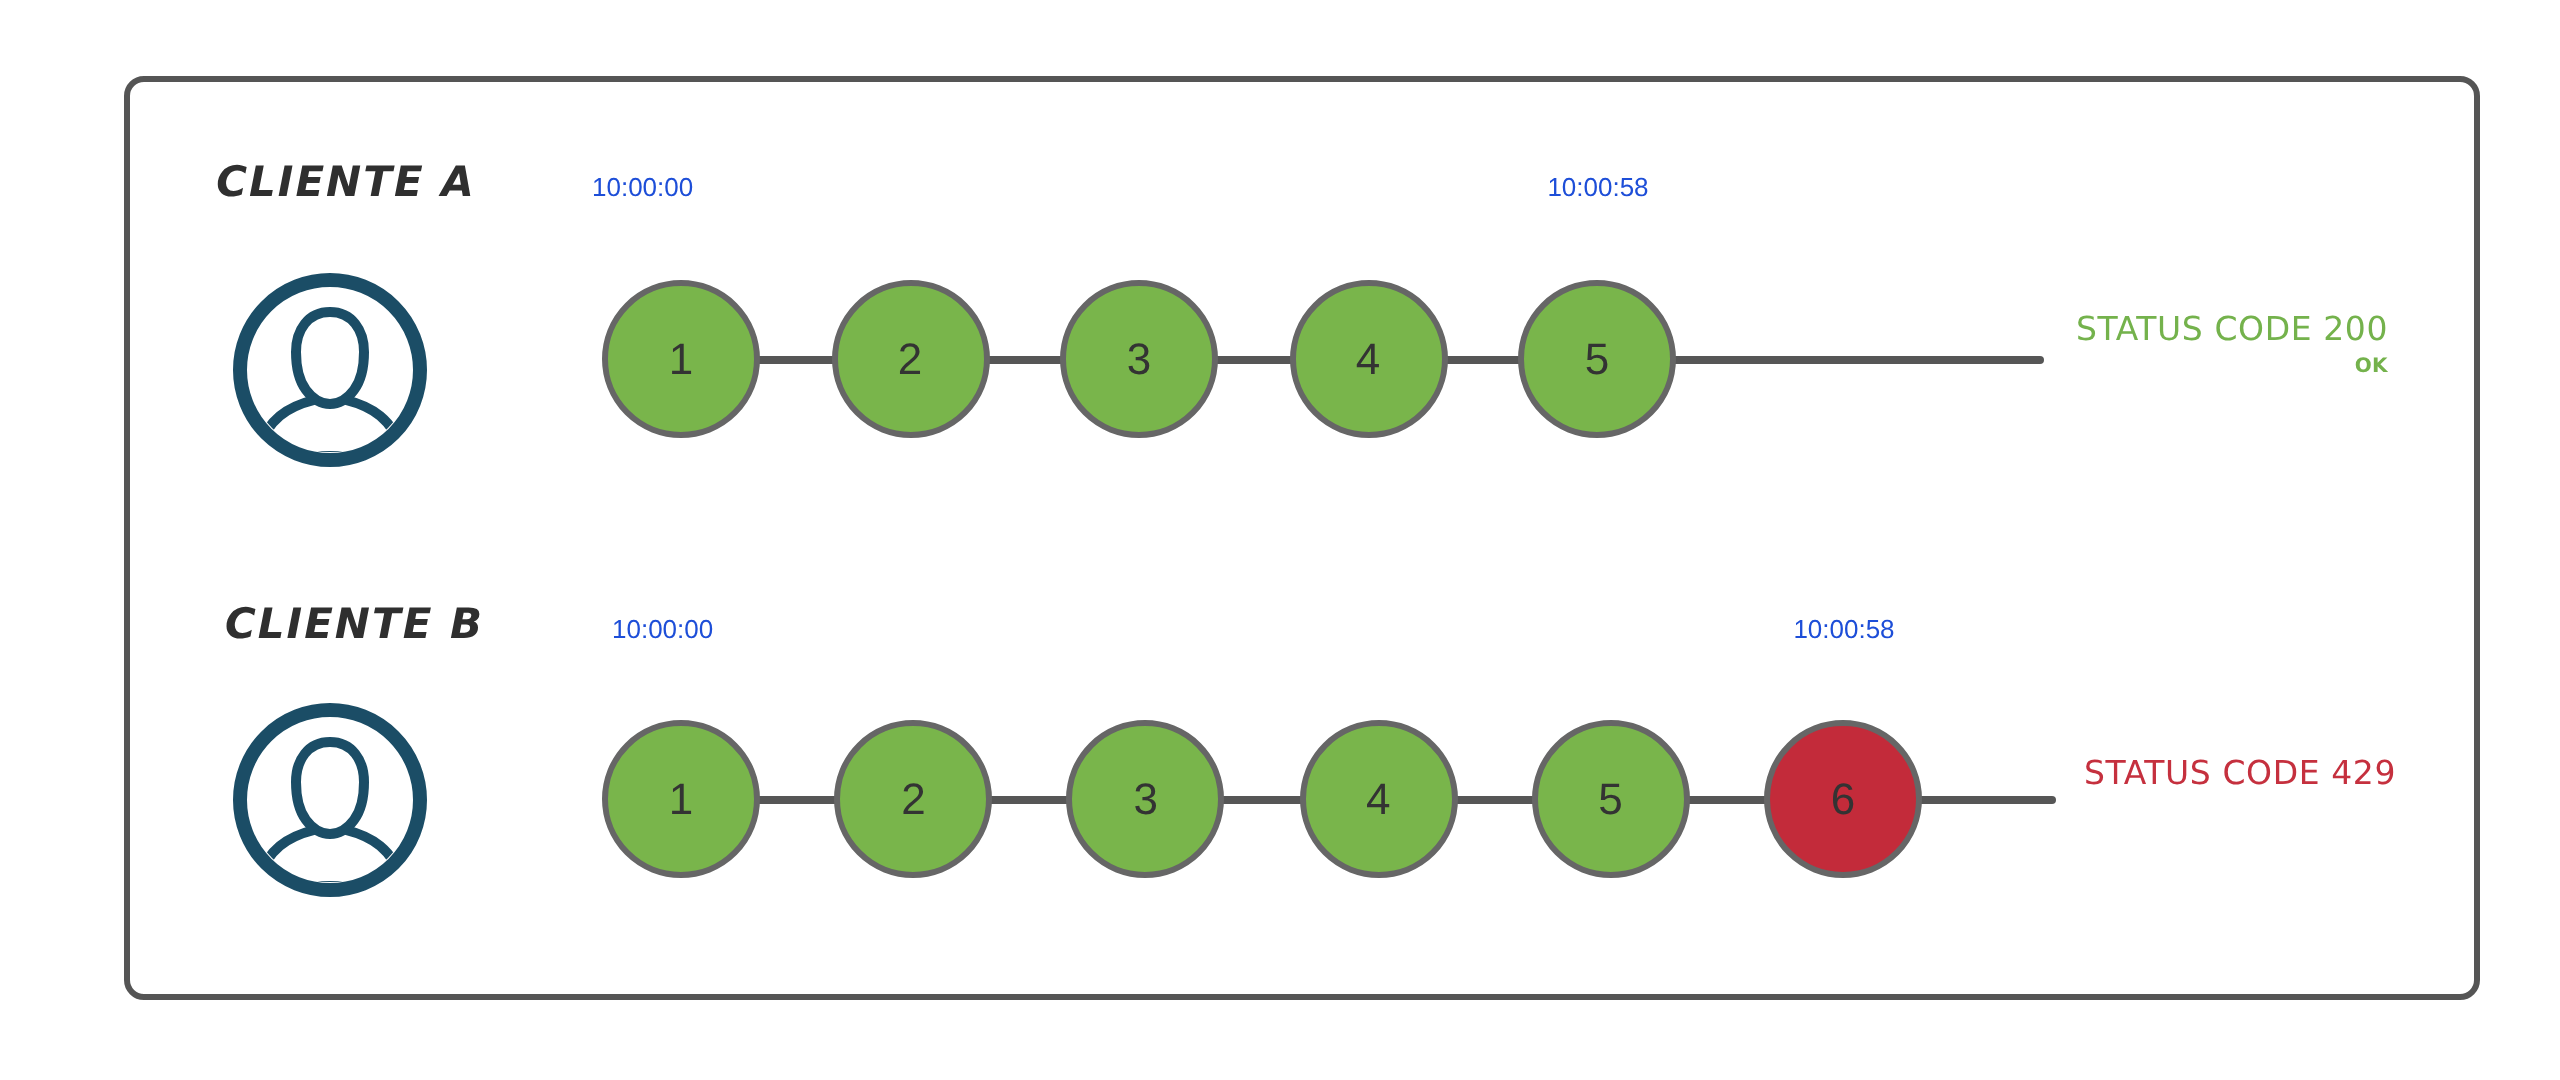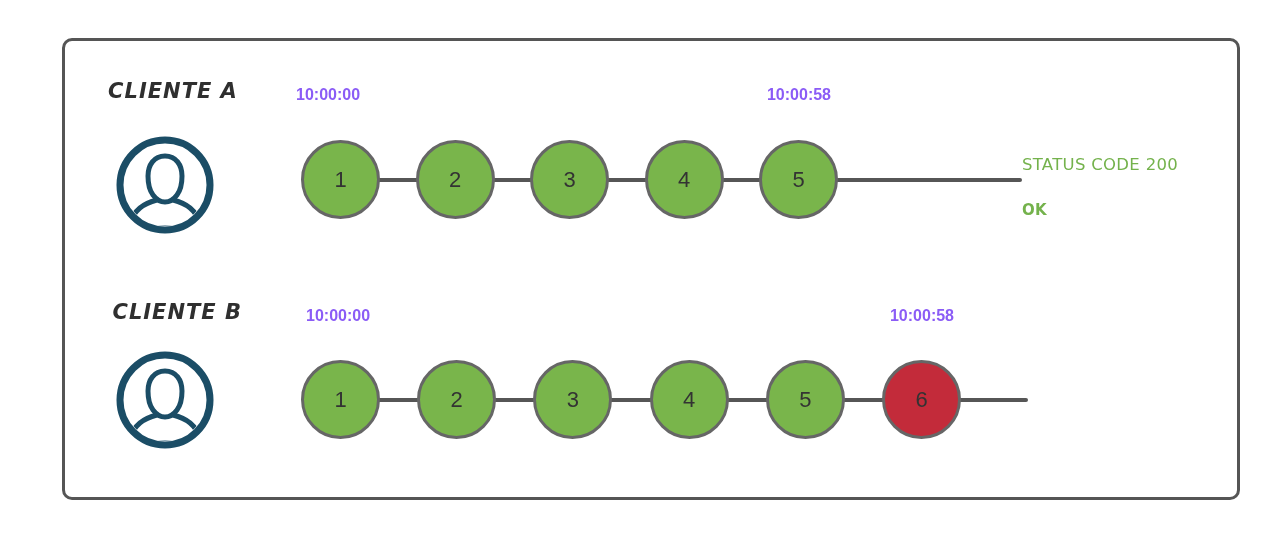--- a/index.html
+++ b/index.html
@@ -30,23 +30,23 @@
     color:#2f2f2f;
     white-space:nowrap;
   }
   .lbl-a{left:98px;top:79px;}
   .lbl-b{left:92px;top:300px;text-align:right;}
   .user-icon{position:absolute;width:100px;height:100px;}
   .icon-a{left:115px;top:135px;}
   .icon-b{left:115px;top:350px;}
   .timestamp{
     position:absolute;
-    font-weight:bold;
-    font-size:16px;
-    color:#8b5cf6;
+    font-weight:normal;
+    font-size:13px;
+    color:#1d4ed8;
     white-space:nowrap;
   }
   .t1a{left:296px;top:86px;}
   .t2a{left:749px;top:86px;width:100px;text-align:center;}
   .t1b{left:306px;top:307px;}
   .t2b{left:872px;top:307px;width:100px;text-align:center;}
   .track{position:absolute;left:0;top:0;width:1280px;height:0;}
   .track-line{
     position:absolute;
     height:4px;
@@ -59,28 +59,28 @@
     border-radius:50%;
     display:flex;
     align-items:center;
     justify-content:center;
     font-size:22px;
     color:#333333;
     box-sizing:content-box;
   }
   .status{
     position:absolute;
-    text-align:left;
+    text-align:right;
     font-family:"DejaVu Sans",sans-serif;
     white-space:nowrap;
   }
   .st-a{left:1022px;top:155px;width:172px;}
   .st-b{left:1018px;top:377px;width:180px;}
   .status-l1{font-size:16.5px;line-height:20px;letter-spacing:0.3px;}
-  .status-l2{font-size:15px;line-height:18px;font-weight:bold;letter-spacing:0.2px;margin-top:26px;}
+  .status-l2{font-size:10px;line-height:18px;font-weight:bold;letter-spacing:0.2px;}
 </style>
 </head>
 <body>
 
 <div id="stage">
 
   <div class="frame"></div>
 
   <section>
     <div class="client-label lbl-a">CLIENTE A</div>
@@ -143,16 +143,17 @@
         <div class="track-line" style="left: 341px; top: 398px; width: 687px; background: rgb(86, 86, 86);"></div>
         <div class="req-circle" style="left: 301px; top: 360px; background: rgb(121, 181, 75); border-color: rgb(102, 102, 102);">1</div>
         <div class="req-circle" style="left: 417.2px; top: 360px; background: rgb(121, 181, 75); border-color: rgb(102, 102, 102);">2</div>
         <div class="req-circle" style="left: 533.4px; top: 360px; background: rgb(121, 181, 75); border-color: rgb(102, 102, 102);">3</div>
         <div class="req-circle" style="left: 649.6px; top: 360px; background: rgb(121, 181, 75); border-color: rgb(102, 102, 102);">4</div>
         <div class="req-circle" style="left: 765.8px; top: 360px; background: rgb(121, 181, 75); border-color: rgb(102, 102, 102);">5</div>
         <div class="req-circle" style="left: 882px; top: 360px; background: rgb(195, 43, 58); border-color: rgb(102, 102, 102);">6</div>
       </div>
 
     <div class="status st-b" style="color: rgb(197, 48, 62);">
+      <div class="status-l1">STATUS CODE 429</div>
     </div>
   </section>
 
 </div>
 
 </body></html>

